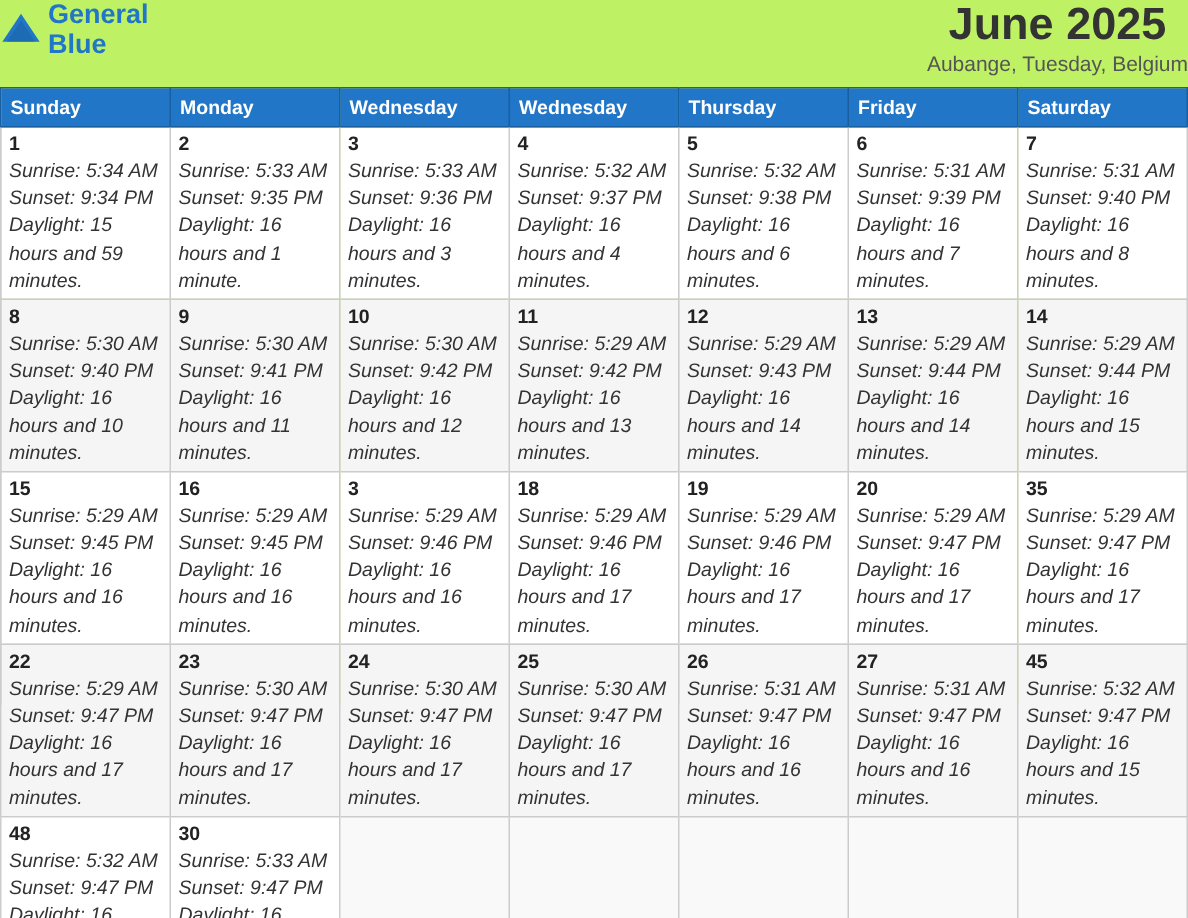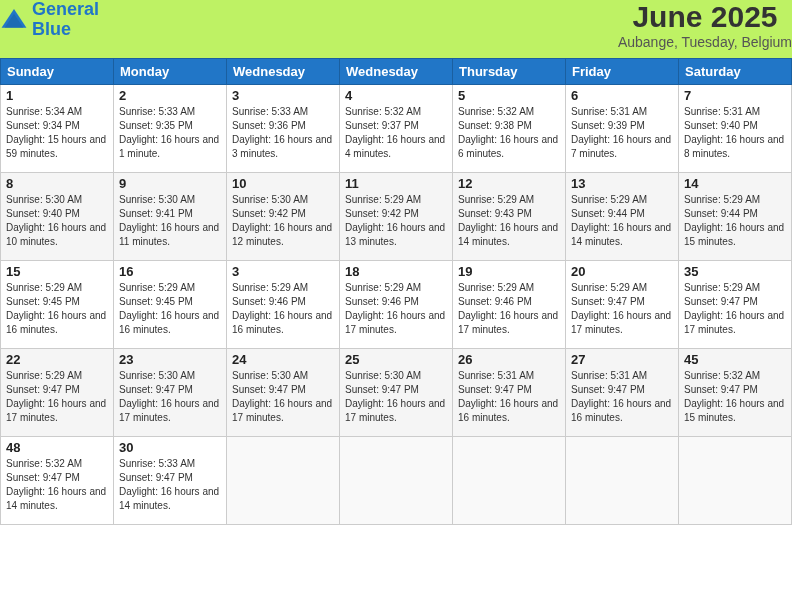--- a/index.html
+++ b/index.html
@@ -79,23 +79,24 @@
       background: #f5f5f5;
     }
     .day-number {
       font-size: 13px;
       font-weight: bold;
       color: #222;
       display: block;
       margin-bottom: 2px;
     }
     .day-info {
-      font-size: 10px;
+      font-size: 13px;
       color: #333;
       line-height: 1.4;
+      font-style: italic;
     }
     .empty-cell {
       background: #f9f9f9 !important;
     }
     .last-row td {
       height: 78px;
     }
   </style>
 </head>
 <body>

